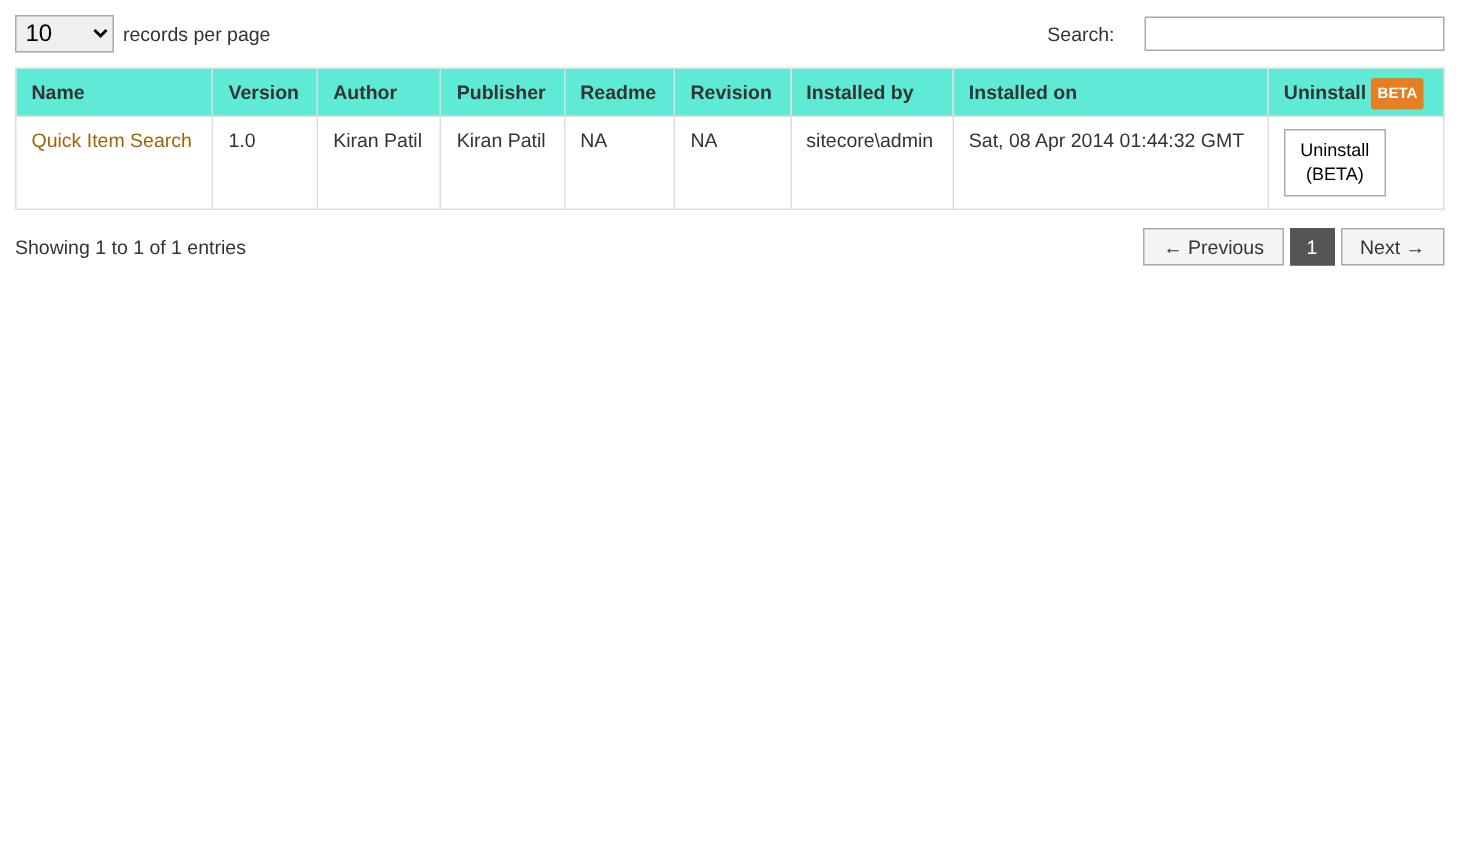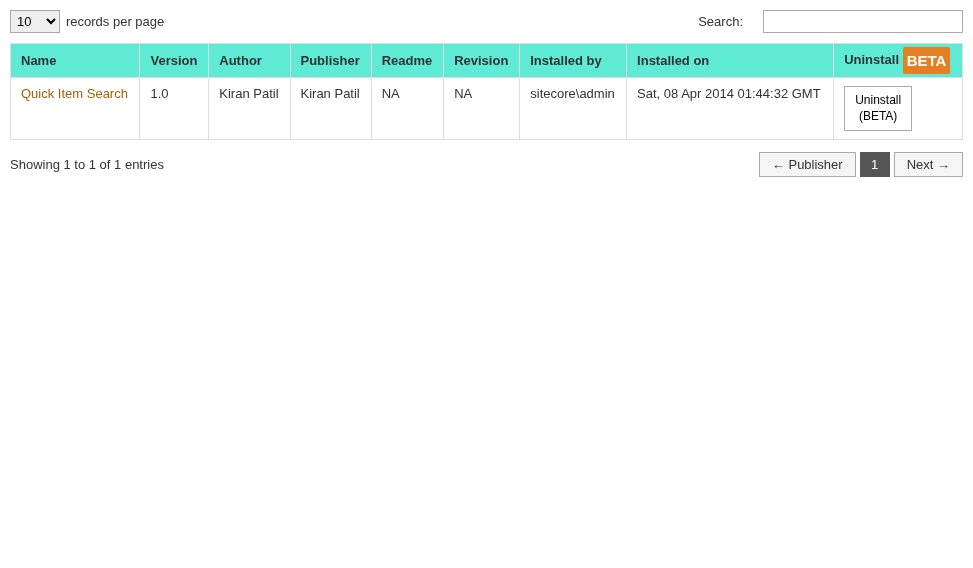--- a/index.html
+++ b/index.html
@@ -15,22 +15,22 @@
       justify-content: space-between;
       align-items: center;
       margin-bottom: 10px;
     }
     .top-left {
       display: flex;
       align-items: center;
       gap: 6px;
     }
     .top-left select {
-      width: 50px;
-      font-size: 13px;
+      width: 66px;
+      font-size: 16px;
       padding: 2px;
       border: 1px solid #aaa;
     }
     .top-right {
       display: flex;
       align-items: center;
       gap: 20px;
     }
     .top-right input {
       border: 1px solid #aaa;
@@ -74,21 +74,21 @@
       cursor: pointer;
       display: inline-flex;
       align-items: center;
       gap: 4px;
       line-height: 1.3;
       text-align: center;
     }
     .beta-badge {
       background: #e67e22;
       color: #fff;
-      font-size: 15px;
+      font-size: 10px;
       font-weight: bold;
       padding: 5px 4px;
       border-radius: 2px;
       vertical-align: middle;
     }
     .bottom-bar {
       display: flex;
       justify-content: space-between;
       align-items: center;
       margin-top: 12px;
@@ -169,17 +169,17 @@
     <td>
       <button class="uninstall-btn">Uninstall<br>(BETA)</button>
     </td>
   </tr>
     </tbody>
 </table>
 
 <div class="bottom-bar">
   <span>Showing 1 to 1 of 1 entries</span>
   <div class="pagination">
-    <button class="page-btn">← Publisher</button>
+    <button class="page-btn">← Previous</button>
     <span class="page-num active">1</span>
     <button class="page-btn">Next →</button>
   </div>
 </div>
 
 </body></html>

